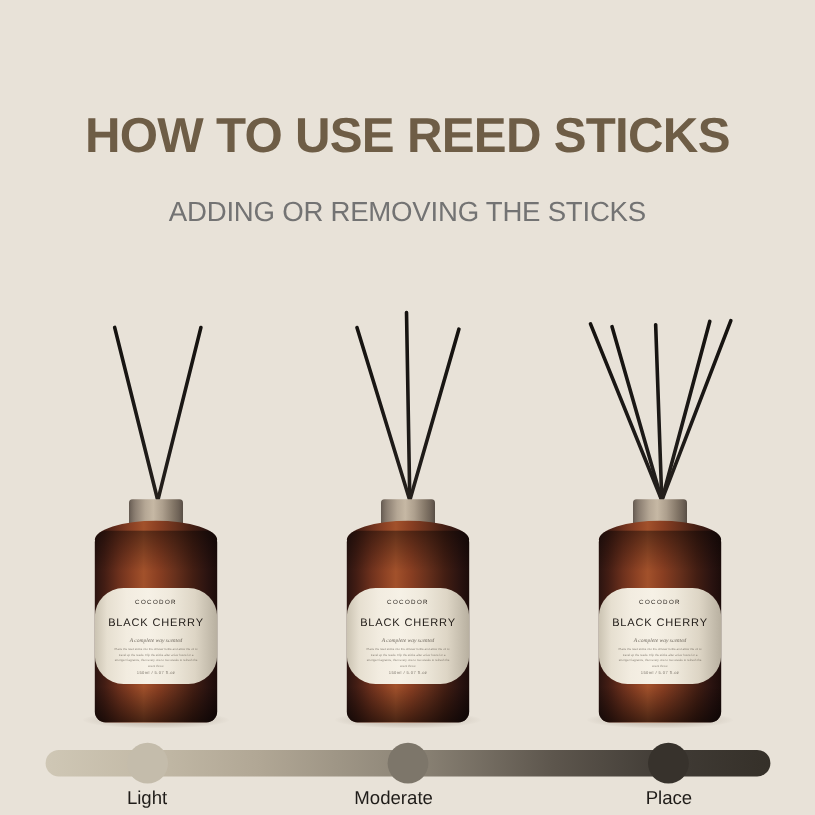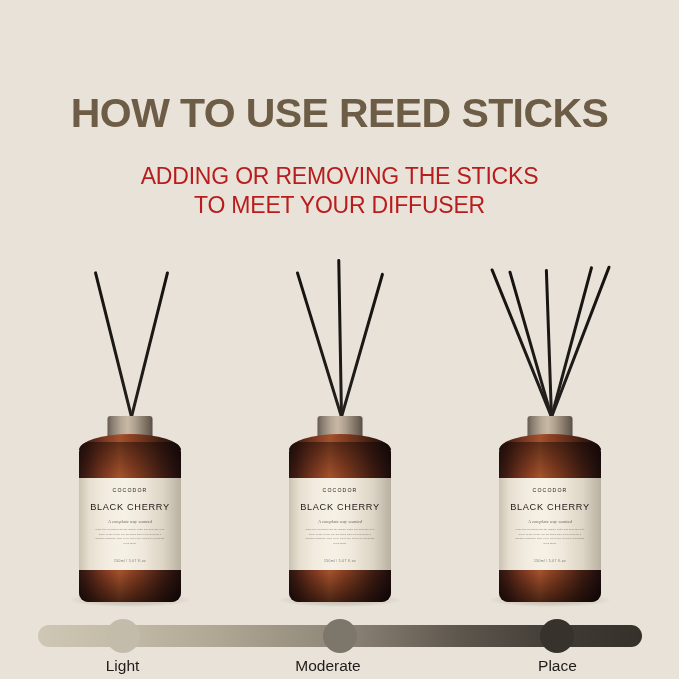--- a/index.html
+++ b/index.html
@@ -38,21 +38,21 @@
   }
   .subtitle {
     position: absolute;
     top: 120px;
     left: 0;
     width: 679px;
     text-align: center;
     font-size: 23px;
     font-weight: normal;
     letter-spacing: -0.2px;
-    color: #b91c1c;
+    color: #737373;
     line-height: 1.25;
   }
   .subtitle .ln { display: block; }
 
   
   .bottles {
     position: absolute;
     top: 190px;
     left: 0;
     width: 679px;
@@ -169,31 +169,32 @@
       #431e13 80%, #2a1310 92%, #1c0c0a 100%);
   }
 
   
   .label {
     position: absolute;
     left: 50%;
     transform: translateX(-50%);
     bottom: 32px;
     width: 102px;
-    height: 92px;
+    height: 80px;
     background: linear-gradient(to right,
       #cbc3b2 0%, #e6dfd0 10%, #f2ece0 26%,
       #f6f1e6 44%, #efe9dc 62%, #ddd5c5 82%, #b8b0a0 100%);
     z-index: 3;
     display: flex;
     flex-direction: column;
     align-items: center;
     justify-content: flex-start;
     padding-top: 9px;
     box-sizing: border-box;
+    border-radius: 24px;
   }
   .lbl-brand {
     font-size: 5.2px;
     letter-spacing: 1.1px;
     color: #2b2520;
     font-weight: normal;
   }
   .lbl-scent {
     margin-top: 9px;
     font-size: 9.2px;
@@ -289,21 +290,20 @@
 </style>
 </head>
 <body>
 
 <div id="poster">
 
   <div class="title">HOW TO USE REED STICKS</div>
 
   <div class="subtitle">
     <span class="ln">ADDING OR REMOVING THE STICKS</span>
-    <span class="ln">TO MEET YOUR DIFFUSER</span>
   </div>
 
   <div class="bottles">
 
     <div class="bottle-unit u1">
       <div class="shadow"></div>
       <div class="reeds">
           <div class="reed" style="height: 150px; transform: rotate(-14deg);"></div>
           <div class="reed" style="height: 150px; transform: rotate(14deg);"></div>
         </div>

